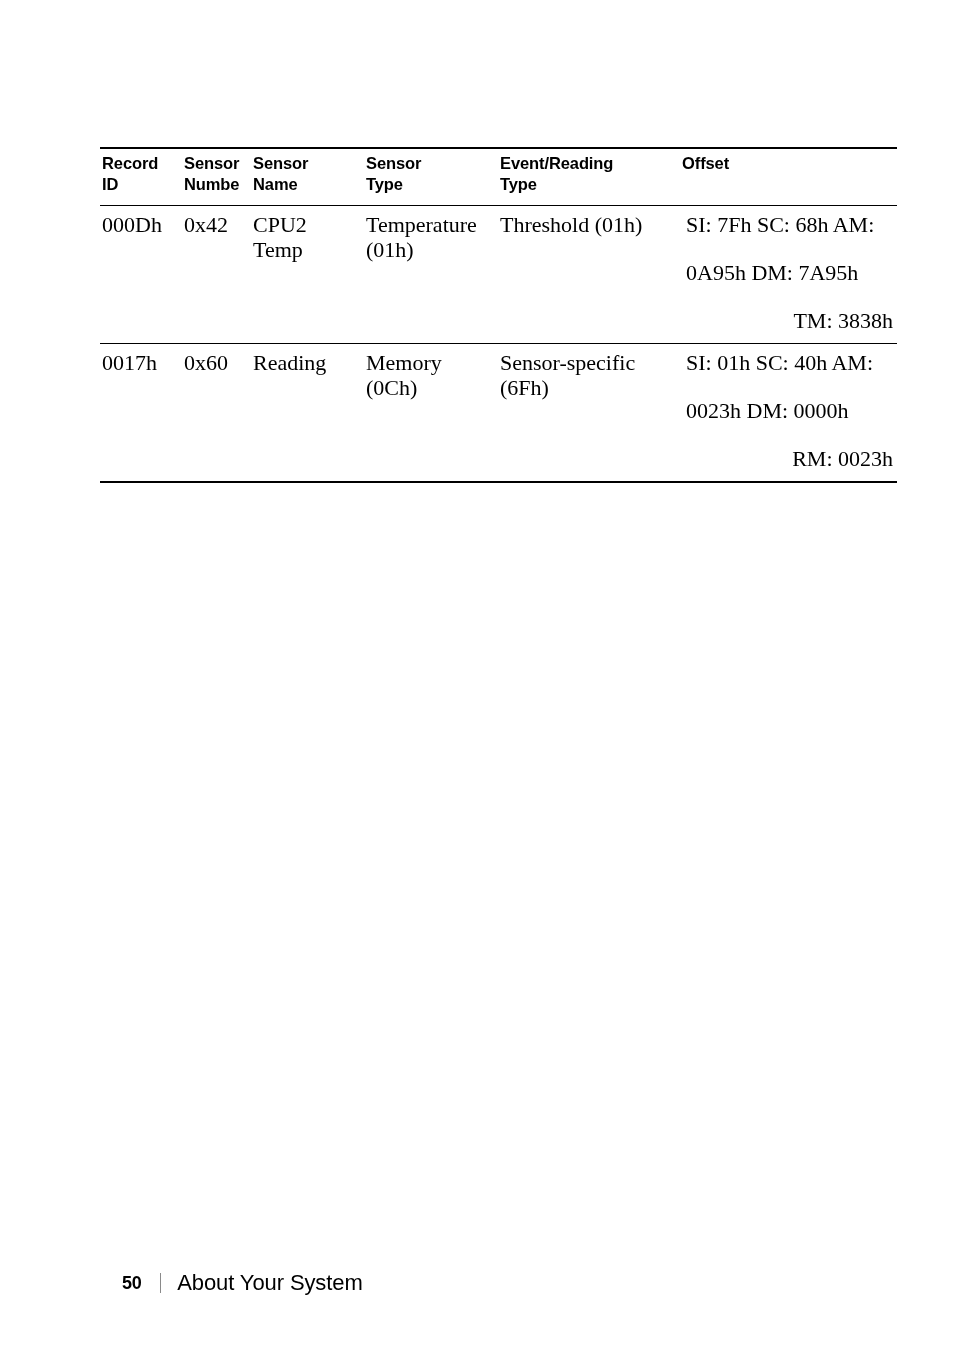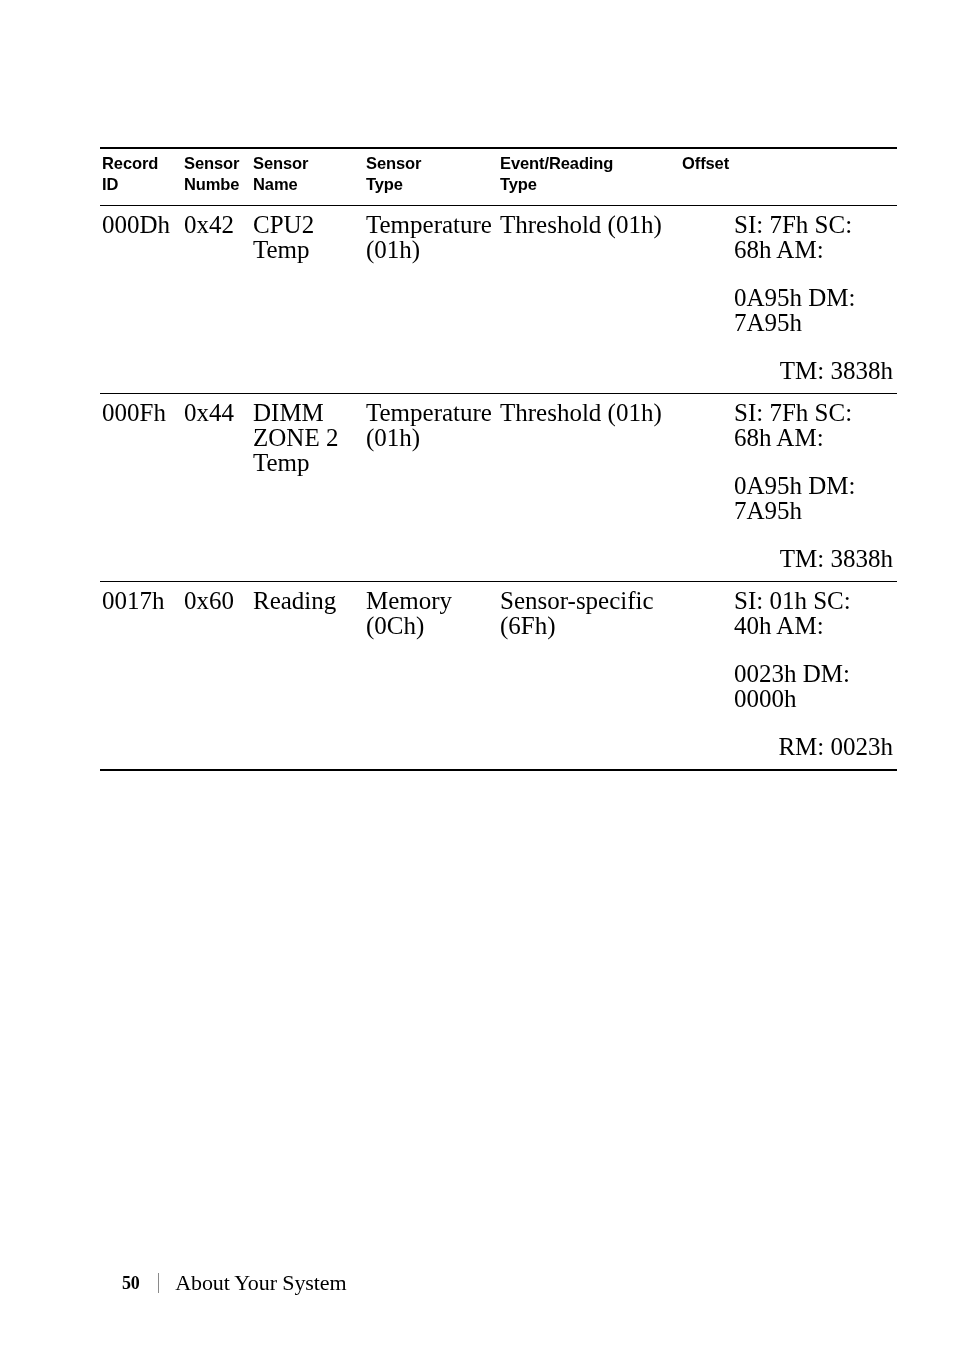--- a/index.html
+++ b/index.html
@@ -50,57 +50,56 @@
     vertical-align: top;
     padding: 4px 6px 10px 2px;
     border-top: 2.2px solid #000;
     border-bottom: 1.4px solid #000;
     letter-spacing: -0.1px;
     white-space: pre-line;
   }
 
   #sensor-table tbody td {
     font-family: "Liberation Serif", serif;
-    font-size: 25px;
+    font-size: 22px;
     line-height: 25px;
     text-align: left;
     vertical-align: top;
     padding: 6px 4px 10px 2px;
     border-bottom: 1.4px solid #000;
     white-space: pre-line;
   }
 
   #sensor-table tbody tr:last-child td {
     border-bottom: 2.2px solid #000;
   }
 
   .offset-cell {
     padding-left: 6px !important;
   }
   .offset-line {
     display: block;
     margin-bottom: 23px;
-    margin-left: 48px;
   }
   .offset-line:last-child {
     margin-bottom: 0;
     text-align: right;
   }
   .offset-line.indented {
     padding-left: 8px;
   }
 
   
   #page-footer {
     position: absolute;
     left: 122px;
     top: 1270px;
     display: flex;
     align-items: center;
-    font-family: Liberation Serif, serif;
+    font-family: Liberation Sans, sans-serif;
     text-align: right;
   }
   #footer-page-number {
     font-size: 18px;
     font-weight: bold;
     letter-spacing: -0.2px;
   }
   #footer-divider {
     display: inline-block;
     width: 1.6px;
@@ -146,31 +145,20 @@
         <tr>
           <td>000Dh</td>
           <td>0x42</td>
           <td>CPU2 Temp</td>
           <td>Temperature
 (01h)</td>
           <td>Threshold (01h)</td>
           <td class="offset-cell"><span class="offset-line">SI: 7Fh SC: 68h AM:</span><span class="offset-line">0A95h DM: 7A95h</span><span class="offset-line">TM: 3838h</span></td>
         </tr>
         <tr>
-          <td>000Fh</td>
-          <td>0x44</td>
-          <td>DIMM
-ZONE 2
-Temp</td>
-          <td>Temperature
-(01h)</td>
-          <td>Threshold (01h)</td>
-          <td class="offset-cell"><span class="offset-line">SI: 7Fh SC: 68h AM:</span><span class="offset-line">0A95h DM: 7A95h</span><span class="offset-line">TM: 3838h</span></td>
-        </tr>
-        <tr>
           <td>0017h</td>
           <td>0x60</td>
           <td>Reading</td>
           <td>Memory (0Ch)</td>
           <td>Sensor-specific (6Fh)</td>
           <td class="offset-cell"><span class="offset-line">SI: 01h SC: 40h AM:</span><span class="offset-line">0023h DM: 0000h</span><span class="offset-line">RM: 0023h</span></td>
         </tr>
       </tbody>
   </table>
 

